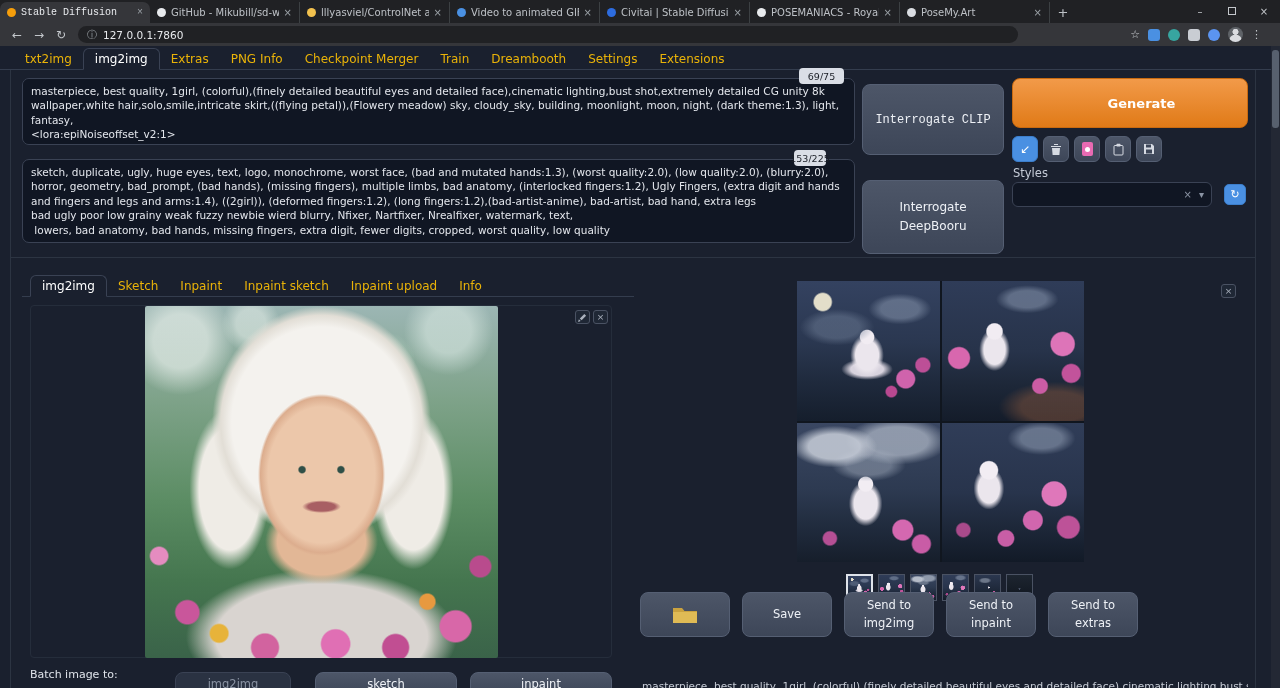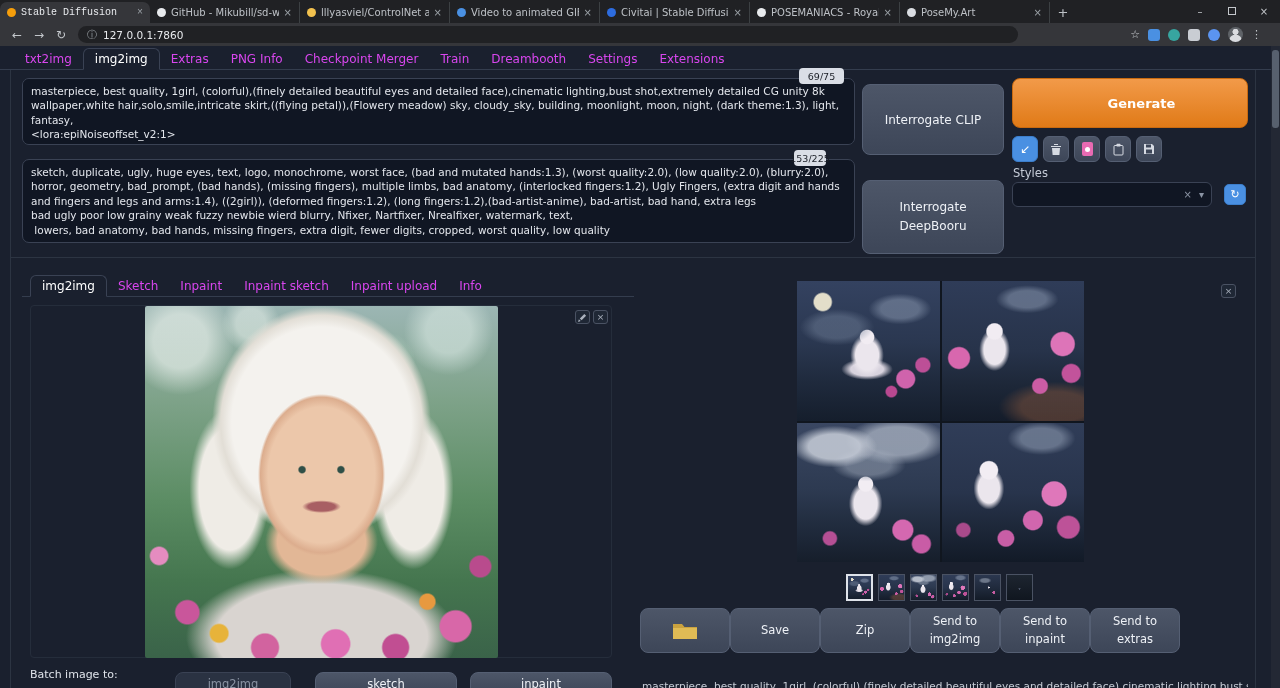--- a/index.html
+++ b/index.html
@@ -44,21 +44,21 @@
 
   
   #scrollbar { position:absolute; right:0; top:46px; width:9px; height:642px; background:#232834; }
   #scrollthumb { position:absolute; right:1px; top:4px; width:7px; height:78px;
     background:#57606e; border-radius:3px; }
 
   
   .nav-tabs { position:absolute; top:46px; left:0; width:1271px; height:24px;
     border-bottom:1px solid #343d4e; display:flex; align-items:flex-end;
     padding-left:14px; font-size:12px; }
-  .ntab { padding:3px 11px; color:#d946ef; white-space:nowrap; }
+  .ntab { padding:3px 11px; color:#eab308; white-space:nowrap; }
   .ntab.sel { border:1px solid #3a4254; border-bottom:1px solid #1a202e;
     border-radius:6px 6px 0 0; color:#ffffff; margin-bottom:-1px; background:#1a202e; }
 
   .vline { position:absolute; top:70px; bottom:0; width:1px; background:#2c3442; }
   #vline-l { left:10px; } #vline-r { left:1255px; }
   .divider { position:absolute; left:10px; width:1246px; top:257px; height:1px; background:#2c3442; }
 
   
   textarea.ta { position:absolute; left:22px; width:833px; background:#101623;
     border:1px solid #3a4254; border-radius:7px; color:#e3e6ec; font-size:10.5px;
@@ -69,21 +69,21 @@
   #prompt { top:78px; height:67px; }
   #negprompt { top:159px; height:84px; }
   .counter { position:absolute; background:#dadee6; color:#1b1f27; font-size:9.5px;
     border-radius:4px; display:flex; align-items:center; justify-content:center; z-index:3; }
   #counter1 { left:799px; top:68px; width:45px; height:16px; }
   #counter2 { left:794px; top:150px; width:32px; height:16px; }
 
   .gbtn { background:linear-gradient(180deg,#4d5668,#3d4658); border:1px solid #555f73;
     border-radius:8px; color:#eef1f6; display:flex; align-items:center;
     justify-content:center; text-align:center; font-size:12px; }
-  #btn-clip { position:absolute; left:862px; top:84px; width:142px; height:71px; }
+  #btn-clip { position:absolute; left:862px; top:84px; width:142px; height:71px;font-family:Liberation Mono, monospace; }
   #btn-deepbooru { position:absolute; left:862px; top:180px; width:142px; height:74px;
     padding:0 30px; line-height:1.55; }
 
   #generate { position:absolute; left:1012px; top:78px; width:236px; height:50px;
     background:linear-gradient(180deg,#f29a49,#e07a17); border:1px solid #c96a10;
     border-radius:8px; color:#fff; font-size:13px; font-weight:bold;
     display:flex; align-items:center; justify-content:center;padding-left:23px; }
 
   .toolrow { position:absolute; left:1012px; top:136px; display:flex; gap:5px; }
   .toolbtn { width:26px; height:26px; border-radius:6px;
@@ -203,21 +203,21 @@
       radial-gradient(circle at 75% 70%, #c55c9f 0 5%, rgba(0,0,0,0) 6%),
       linear-gradient(180deg,#2b374f 0%,#1e2839 60%,#131b27 100%); }
   .g6 { background-image:
       radial-gradient(circle at 50% 55%, #4a5468 0 5%, rgba(0,0,0,0) 6%),
       linear-gradient(180deg,#1d2530 0%,#10161f 100%); }
 
   #thumbs { position:absolute; left:846px; top:574px; display:flex; gap:5px; }
   .thumb { width:27px; height:27px; border:1px solid #4a5263; }
   .thumb.sel { border:2px solid #dfe3ea; }
 
-  #gal-buttons { position:absolute; left:640px; top:608px; display:flex; }
+  #gal-buttons { position:absolute; left:640px; top:592px; display:flex; gap:12px; }
   .galbtn { width:90px; height:45px; font-size:11.5px; line-height:1.5; padding:0 13px; }
   #gal-info { position:absolute; left:642px; top:680px; width:606px; font-size:10.5px;
     color:#c7ccd6; white-space:nowrap; overflow:hidden; }
 </style>
 </head>
 <body>
 
 <div class="tabstrip">
   <div class="btab active">
     <span class="fav" style="background:#f59e0b"></span>
@@ -395,19 +395,18 @@
 </div>
 
 <div id="gal-buttons">
   <div class="gbtn galbtn">
     <svg width="26" height="18" viewBox="0 0 26 18">
         <path fill="#caa23f" d="M1 2h9l2.5 3H25v12H1z"></path>
         <path fill="#e0bb55" d="M1 6h24v11H1z"></path>
       </svg>
   </div>
   <div class="gbtn galbtn">Save</div>
-  <div class="gbtn galbtn">Zip</div>
   <div class="gbtn galbtn">Send to img2img</div>
   <div class="gbtn galbtn">Send to inpaint</div>
   <div class="gbtn galbtn">Send to extras</div>
 </div>
 
 <div id="gal-info">masterpiece, best quality, 1girl, (colorful),(finely detailed beautiful eyes and detailed face),cinematic lighting,bust shot,extremely detailed CG un</div>
 
 </body></html>

